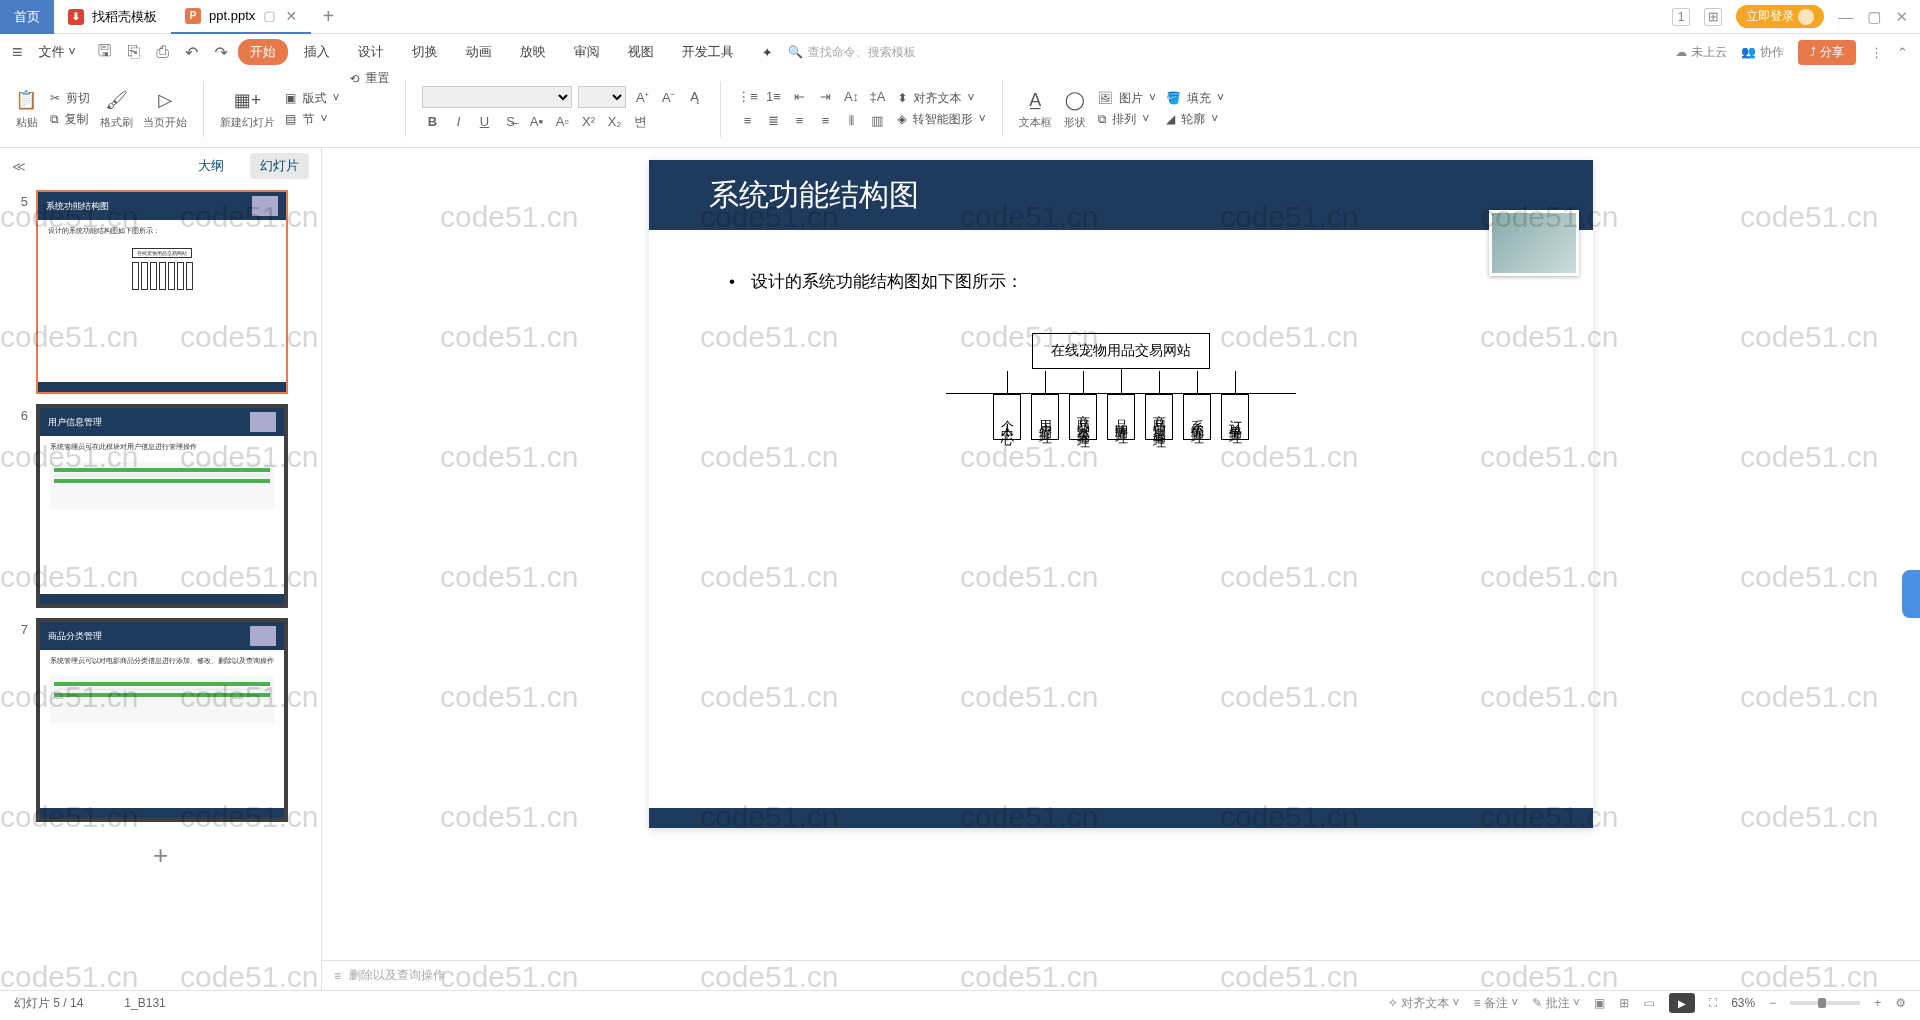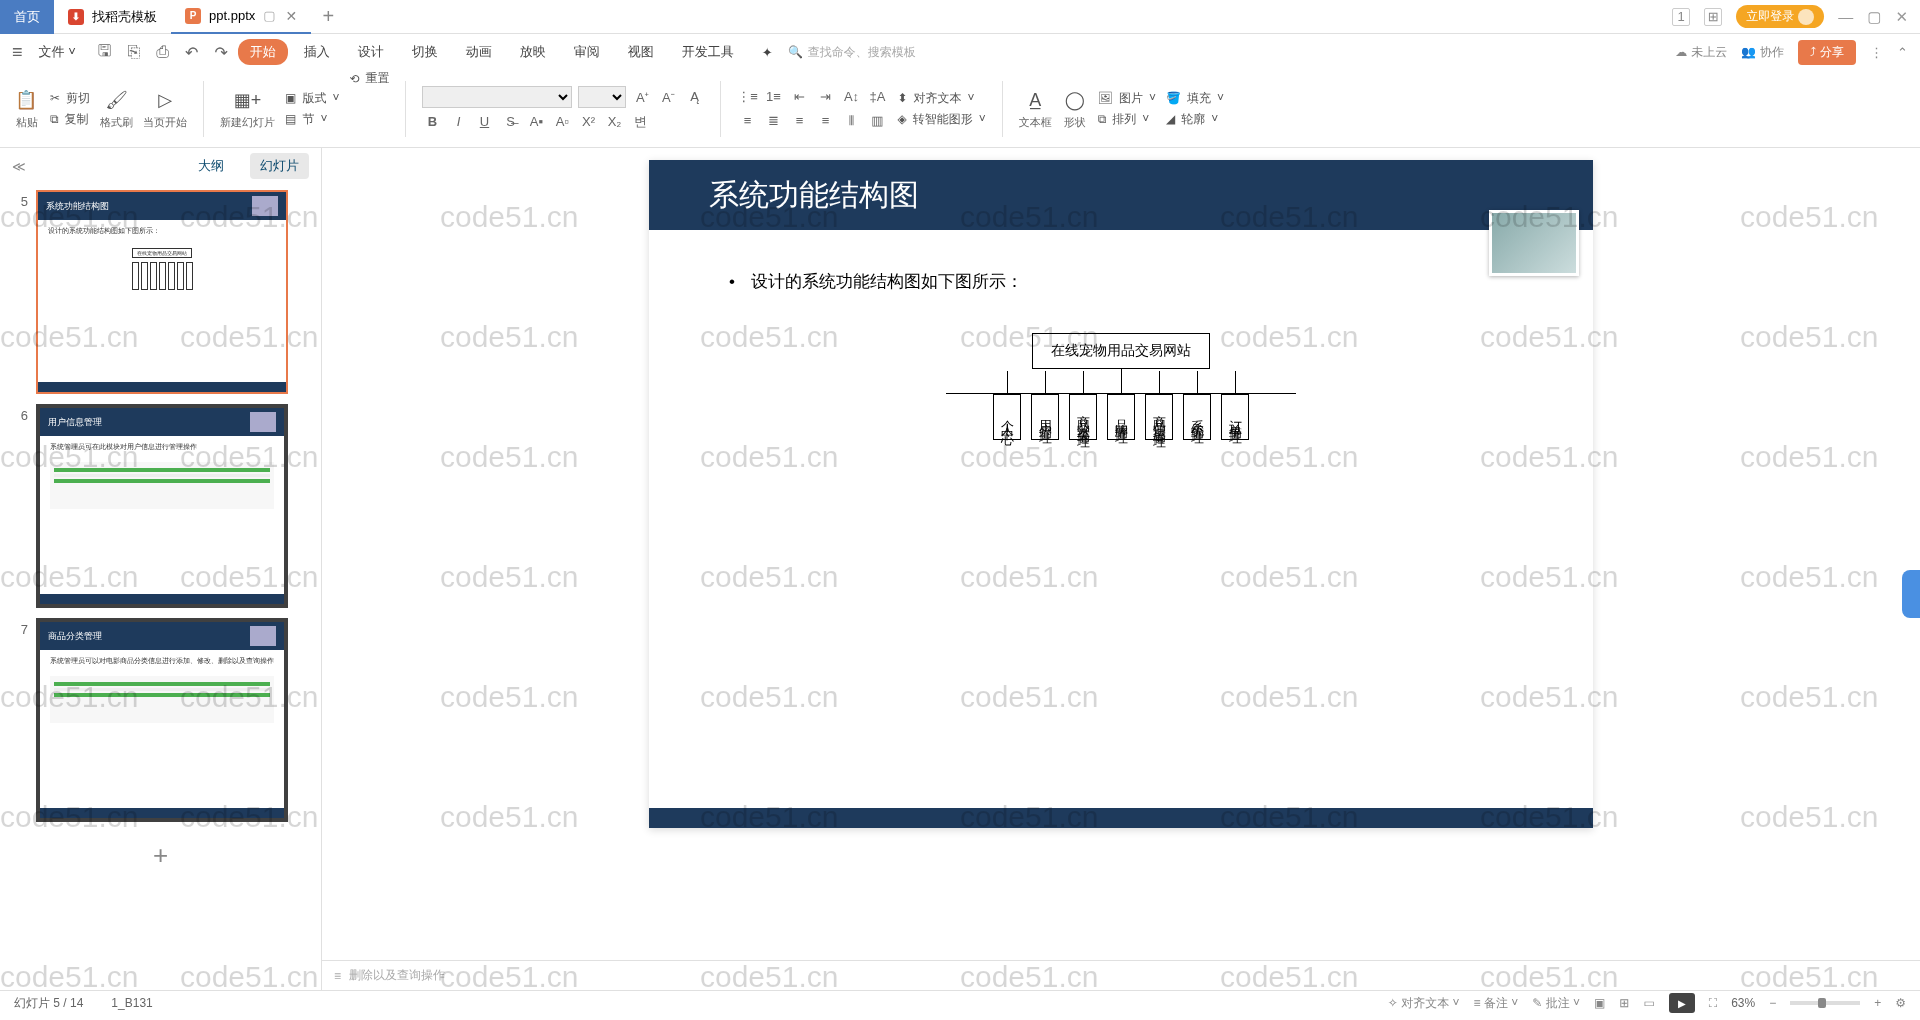--- a/index.html
+++ b/index.html
@@ -72,21 +72,21 @@
 .diag-conn { width: 1px; height: 24px; background: #000; }
 .diag-hbar { width: 350px; height: 1px; background: #000; position: relative; }
 .diag-row { display: flex; gap: 10px; margin-top: 0; }
 .diag-box { border: 1.5px solid #000; width: 28px; padding: 10px 4px; font-size: 13px; writing-mode: vertical-rl; text-orientation: upright; text-align: center; letter-spacing: 4px; background: #fff; position: relative; }
 .diag-box::before { content: ""; position: absolute; top: -24px; left: 50%; width: 1px; height: 24px; background: #000; }
 .slide-bottom-bar { position: absolute; bottom: 0; left: 0; right: 0; height: 20px; background: #1e3a5c; }
 .watermark-red { position: absolute; top: 380px; left: 34px; font-size: 36px; color: #d73030; font-family: "SimSun", serif; letter-spacing: 2px; z-index: 5; pointer-events: none; }
 .notes-bar { height: 30px; border-top: 1px solid #e0e0e0; display: flex; align-items: center; padding: 0 12px; font-size: 12px; color: #aaa; gap: 8px; }
 
 
-.status-bar { height: 25px; border-top: 1px solid #e0e0e0; display: flex; align-items: center; padding: 0 14px; font-size: 12px; color: #666; }
+.status-bar { height: 25px; border-top: 1px solid #e0e0e0; display: flex; align-items: center; padding: 0 14px; font-size: 12px; color: #666; gap: 13px; }
 .status-right { margin-left: auto; display: flex; align-items: center; gap: 14px; }
 .play-btn { width: 26px; height: 20px; background: #444; color: #fff; display: inline-flex; align-items: center; justify-content: center; border-radius: 3px; font-size: 10px; }
 .sb-ic { color: #888; cursor: pointer; }
 
 
 .wm { position: absolute; color: rgba(0,0,0,0.16); font-size: 30px; pointer-events: none; z-index: 100; font-family: Arial; }
 
 
 .mini-diag-top { border: 1px solid #333; font-size: 5px; padding: 1px 4px; display: inline-block; margin: 4px auto; }
 .mini-diag-row { display: flex; gap: 2px; justify-content: center; }

